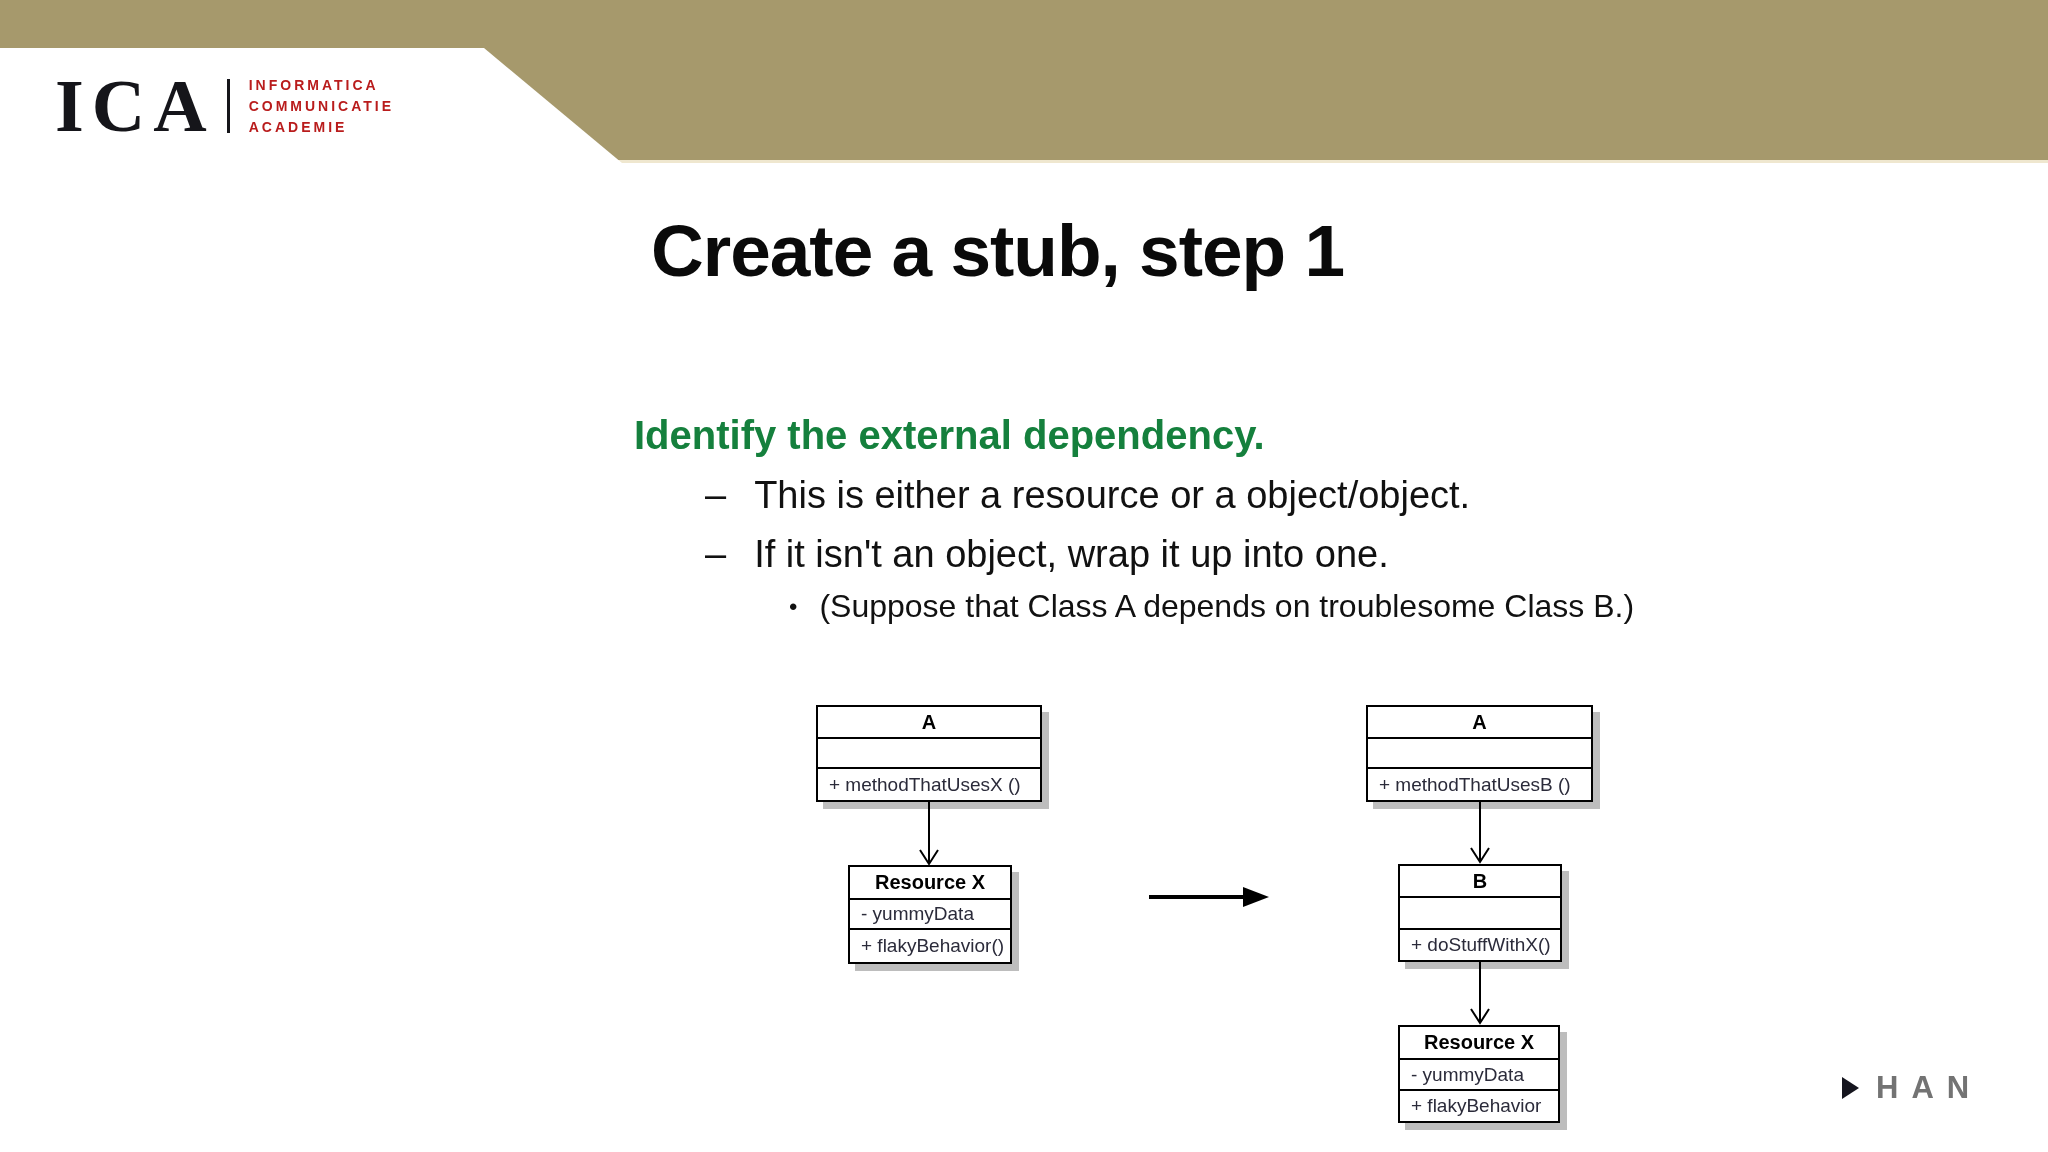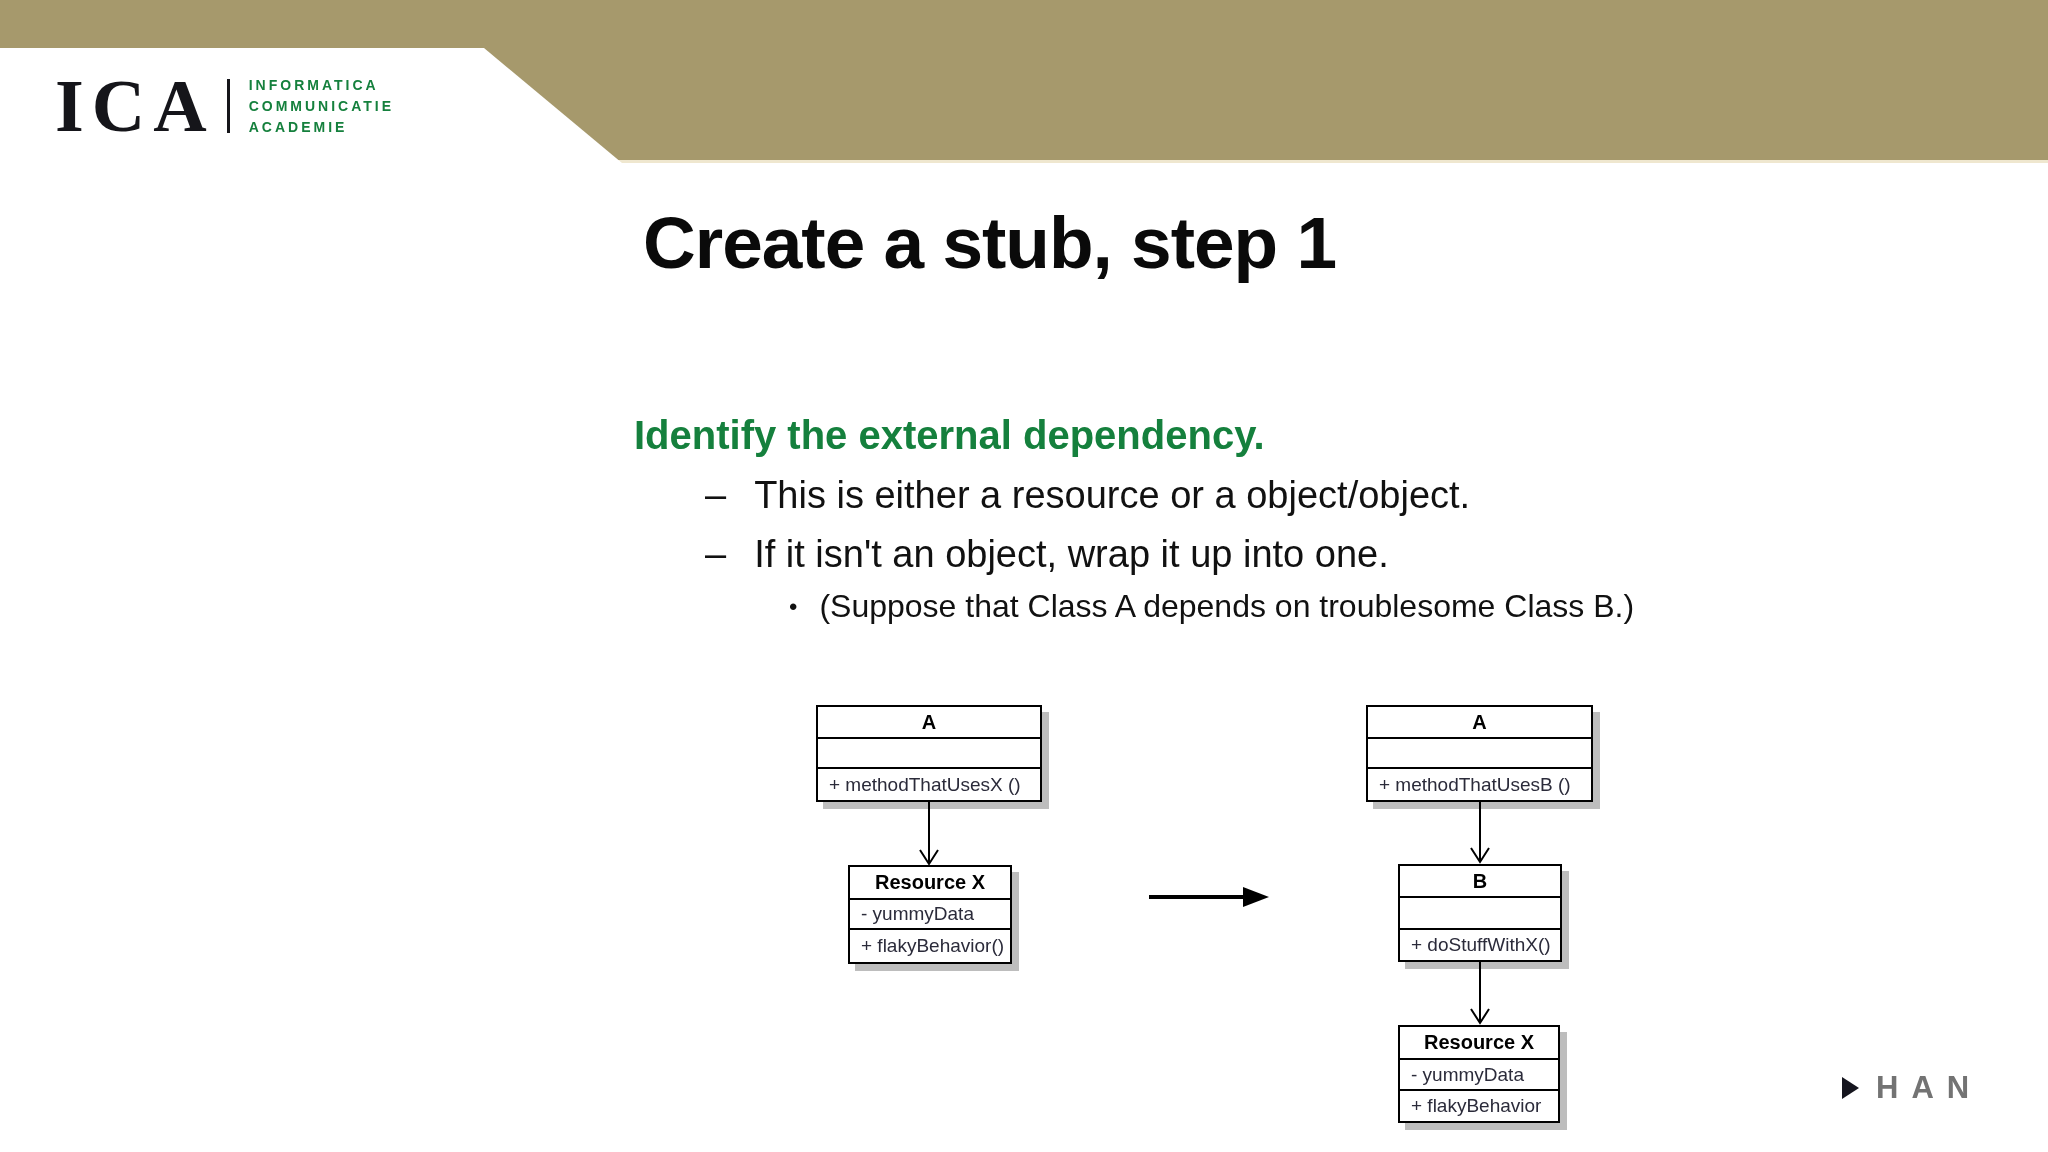--- a/index.html
+++ b/index.html
@@ -23,26 +23,26 @@
     display:flex; align-items:center;
   }
   .ica-acronym {
     font-family:"Liberation Serif", serif; font-weight:bold;
     font-size:74px; letter-spacing:8px; color:#15151a; line-height:1;
   }
   .ica-divider { width:3px; height:54px; background:#15151a; margin:0 19px 0 12px; }
   .ica-lines { display:flex; flex-direction:column; justify-content:center; }
   .ica-line {
     font-size:14px; font-weight:bold; letter-spacing:3px;
-    line-height:21px; color:#15803d; white-space:nowrap;
+    line-height:21px; color:#b91c1c; white-space:nowrap;
   }
 
   
   .title {
-    position:absolute; left:643px; top:201px; margin:0;
+    position:absolute; left:643px; top:201px; margin:8px;
     font-size:73px; font-weight:bold; letter-spacing:-1px; color:#0a0a0a;
     white-space:nowrap;
   }
   .heading {
     position:absolute; left:634px; top:413px;
     font-size:40px; font-weight:bold; color:#15803d; white-space:nowrap;
   }
   .bullet { position:absolute; left:705px; display:flex; font-size:38px; color:#111; white-space:nowrap; }
   .bullet .marker { margin-right:28px; }
   .bullet-1 { top:474px; }

